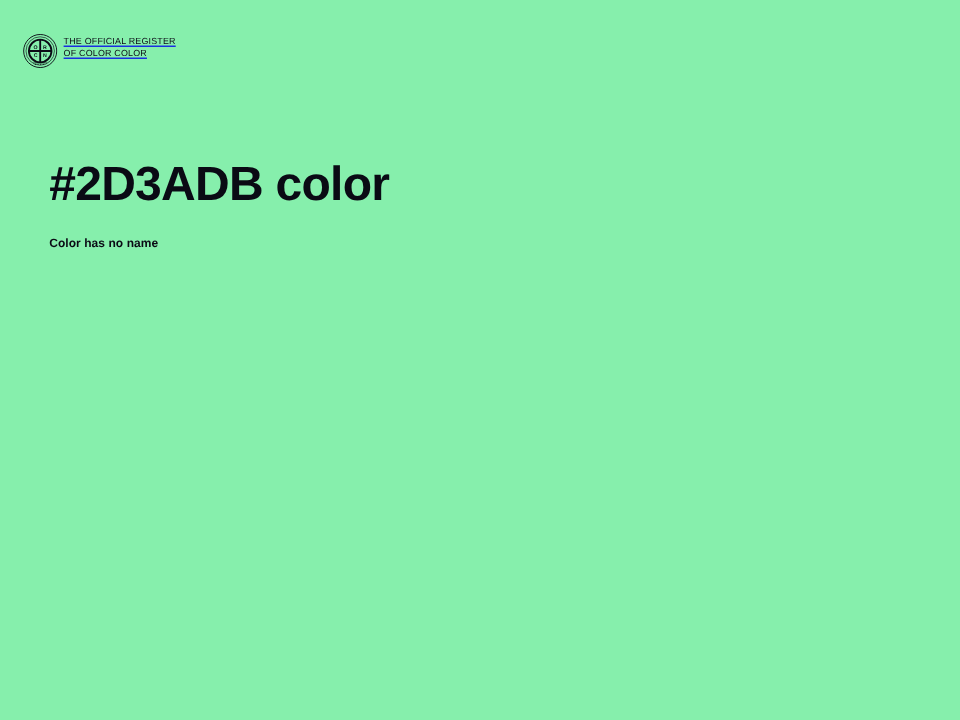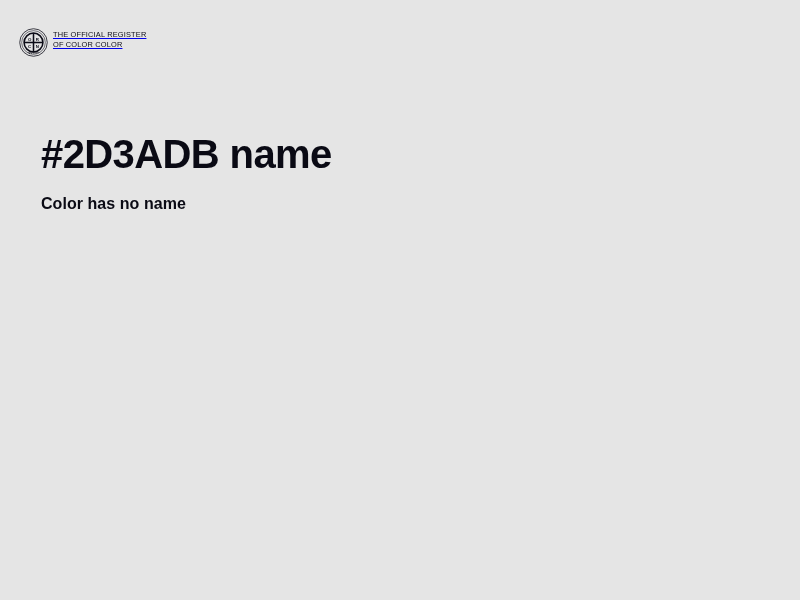--- a/index.html
+++ b/index.html
@@ -66,32 +66,32 @@
     letter-spacing: -0.6px;
     color: #0a0a14;
     white-space: nowrap;
   }
 
   .subline {
     position: absolute;
     left: 41px;
     top: 197px;
     margin: 0;
-    font-size: 16px;
+    font-size: 10px;
     line-height: 14px;
     font-weight: 700;
     letter-spacing: 0.05px;
     color: #0a0a14;
     white-space: nowrap;
   }
 </style>
 </head>
 <body style="background: rgb(45, 58, 219);">
 
-<div class="page" style="background: #e5e5e5;">
+<div class="page" style="background: #86efac;">
 
   <a class="brand" href="#">
 
     <svg class="brand-seal" viewBox="0 0 60 60" aria-hidden="true">
       <circle cx="30" cy="30" r="28.5" fill="none" stroke="#0b0b16" stroke-width="1.6"></circle>
       <circle cx="30" cy="30" r="24.5" fill="none" stroke="#0b0b16" stroke-width="1.1"></circle>
       <circle cx="30" cy="30" r="19.5" fill="none" stroke="#0b0b16" stroke-width="3.2"></circle>
       <line x1="30" y1="10.5" x2="30" y2="49.5" stroke="#0b0b16" stroke-width="3.2"></line>
       <line x1="10.5" y1="30" x2="49.5" y2="30" stroke="#0b0b16" stroke-width="3.2"></line>
       <g fill="#0b0b16" font-family="'Liberation Sans', sans-serif" font-size="9" font-weight="700" text-anchor="middle">
@@ -108,17 +108,17 @@
         <rect x="34.5" y="52.2" width="1.6" height="1.6"></rect>
       </g>
     </svg>
 
     <span class="brand-words">
       <span class="brand-line">THE OFFICIAL REGISTER</span>
       <span class="brand-line">OF COLOR COLOR</span>
     </span>
   </a>
 
-  <h1 class="headline">#2D3ADB name</h1>
+  <h1 class="headline">#2D3ADB color</h1>
 
   <p class="subline">Color has no name</p>
 
 </div>
 
 </body></html>

